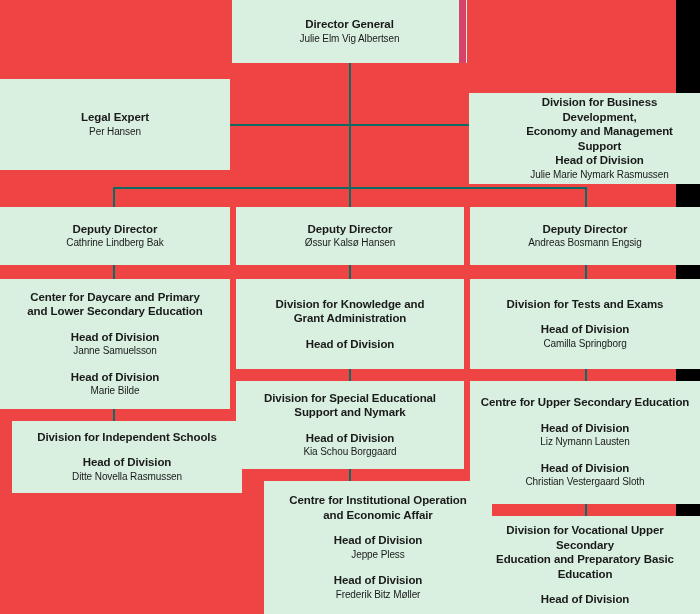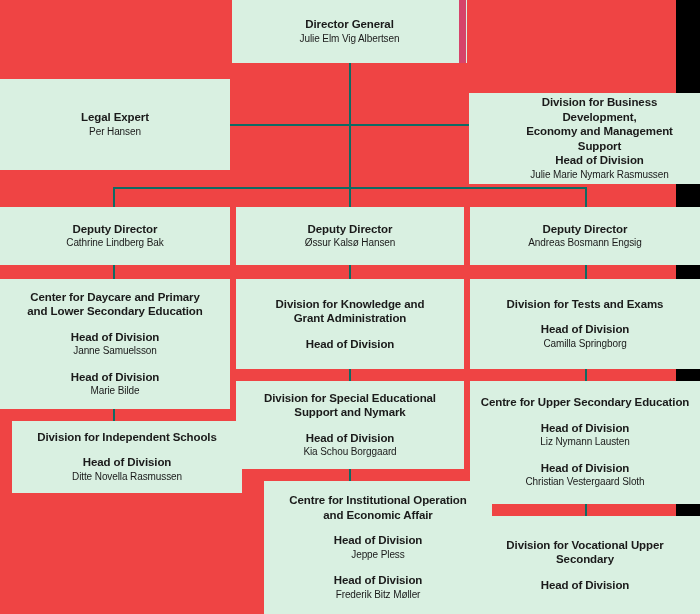--- a/index.html
+++ b/index.html
@@ -182,17 +182,18 @@
     <div class="gap-sm"></div>
     <div class="role">Head of Division</div>
     <div class="person">Liz Nymann Lausten</div>
     <div class="gap-xs"></div>
     <div class="role">Head of Division</div>
     <div class="person">Christian Vestergaard Sloth</div>
   </div>
 
   <div class="node" style="left:470px; top:516px; width:230px; height:98px;">
     <div class="title">Division for Vocational Upper Secondary</div>
+    <div class="title">Education and Preparatory Basic Education</div>
     <div class="gap-sm"></div>
     <div class="role">Head of Division</div>
   </div>
 
 </div>
 
 </body></html>

